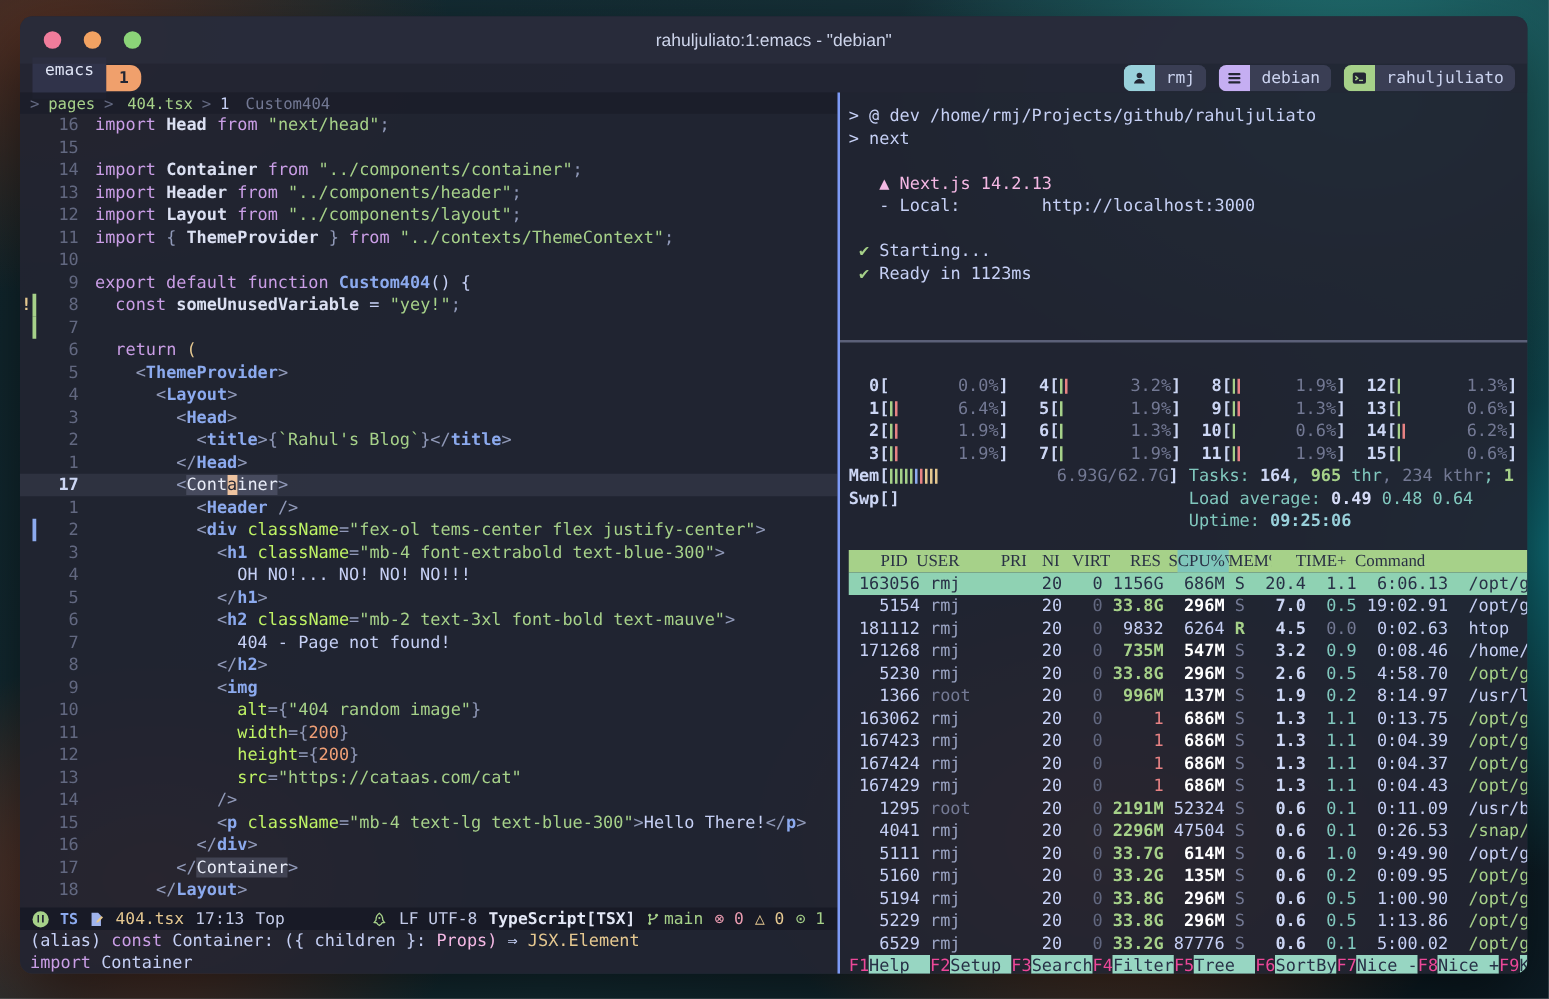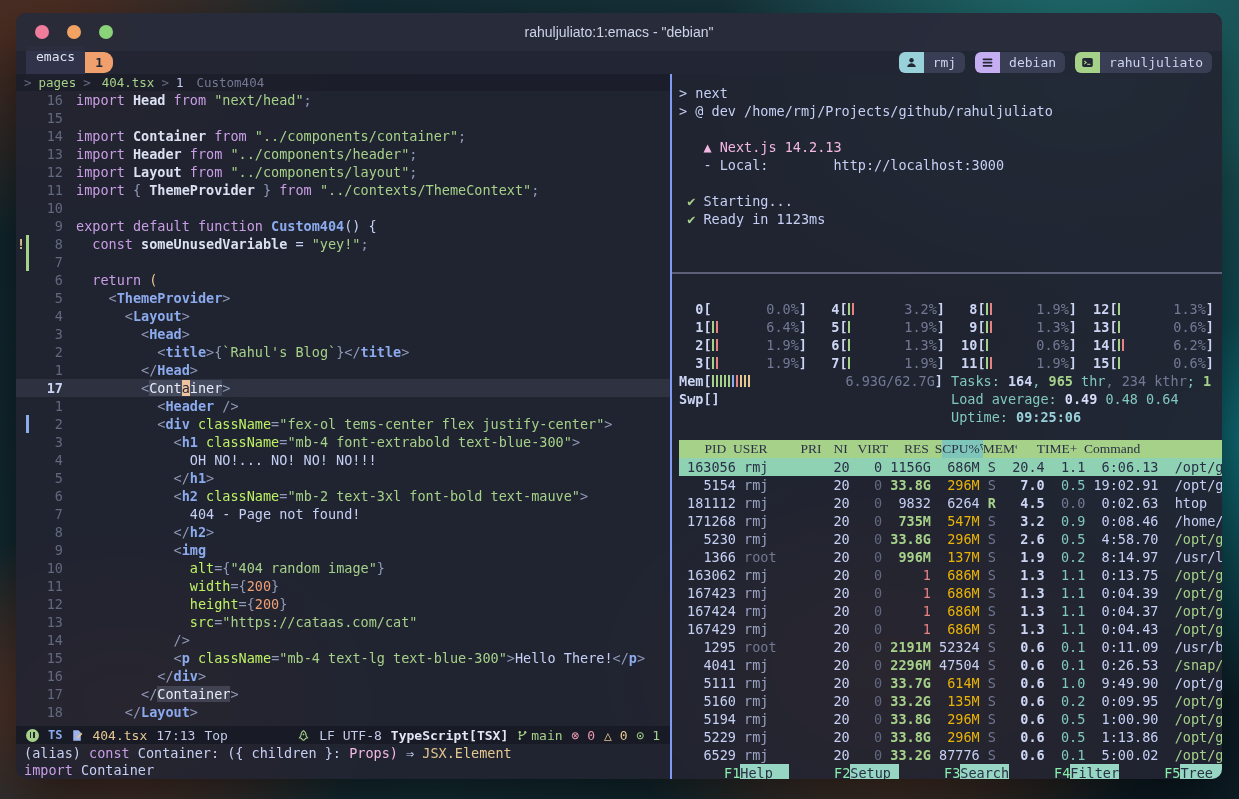--- a/index.html
+++ b/index.html
@@ -79,30 +79,30 @@
   .w7{width:7ch}.w10{width:10ch}.w3{width:3ch}.w4{width:4ch}.w6{width:6ch}
   .w2{width:2ch}.w5{width:5ch}.w9{width:9ch}
   .r{text-align:right}.l{text-align:left}.g1{margin-left:1ch}
   .cmdcell{flex:1 1 auto !important;overflow:hidden;}
   .p-head{background:#a6d189;font-family:Liberation Serif, serif;}
   .p-head span{color:#2a3145;}
   .p-head .sortc{background:#7fc6ba;}
   .p-row.sel{background:#8fd2b3;}
   .p-row.sel span{color:#283046 !important;font-weight:500;}
   .fkeys{margin-top:auto;display:flex;height:18px;overflow:hidden;flex:none;white-space:pre;}
-  .fk{color:#86efac;flex:none;margin-left:45px;}
+  .fk{color:#ec4899;flex:none;}
   .flab{background:#97d6c2;color:#273146;width:6ch;flex:none;overflow:hidden;}
   
   .c-kw{color:#ca9ee6}.c-idb{color:#dbe0f2;font-weight:bold}.c-fn{color:#8caaee;font-weight:bold}
   .c-str{color:#a6d189}.c-tag{color:#8caaee;font-weight:bold}.c-attr{color:#bef264}
   .c-pun{color:#9099b8}.c-txt{color:#c6d0f5}.c-num{color:#ef9f76}
   .c-dim{color:#626880}.c-dim2{color:#737994}.c-pink{color:#f4b8e4}
   .c-red{color:#e78284}.c-yel{color:#e5c890}.c-grn{color:#a6d189}
   .c-grnb{color:#a6d189;font-weight:bold}.c-teal{color:#81c8be}
-  .c-tealb{color:#eab308;font-weight:normal}.c-cyanb{color:#99d1db;font-weight:bold}
+  .c-tealb{color:#ffffff;font-weight:bold}.c-cyanb{color:#99d1db;font-weight:bold}
   .c-lavb{color:#d6dcf7;font-weight:bold}.c-b{color:#ccd6f4;font-weight:bold}
   .c-usr{color:#9aa3c2}
   .c-hlid{color:#e8ecf8;background:rgba(124,131,160,.32)}
   .c-cursor{background:#eec3a0;color:#232634}
   .mlb{color:#8caaee;font-weight:bold;font-size:12px;}
   .mfn{color:#e5c890;}
   .mtxt{color:#c3cbe8;}
   .mmode{color:#e3e7f5;font-weight:bold;}
   .mgit{color:#a6d189;display:flex;align-items:center;gap:3px;}
   .merr{color:#ea9bb0}.mwarn{color:#e5c890}.minfo{color:#a6d189}
@@ -393,22 +393,22 @@
       <div class="echo" id="echo">
           <div><span class="c-txt">(alias) </span><span class="c-kw">const</span><span class="c-txt"> Container: ({ children }: </span><span class="c-pink">Props</span><span class="c-pink">)</span><span class="c-txt"> ⇒ </span><span class="c-yel">JSX.Element</span></div>
           <div><span class="c-kw">import</span><span class="c-txt"> Container</span></div>
         </div>
     </div>
 
     <div class="vsep"></div>
 
     <div class="rpane">
       <div class="term" id="term">
+          <div><span class="c-txt">&gt; @ dev /home/rmj/Projects/github/rahuljuliato</span></div>
           <div><span class="c-txt">&gt; next</span></div>
-          <div><span class="c-txt">&gt; @ dev /home/rmj/Projects/github/rahuljuliato</span></div>
           <div>&nbsp;</div>
           <div><span class="c-txt">   </span><span class="c-pink">▲ Next.js 14.2.13</span></div>
           <div><span class="c-txt">   - Local:        http://localhost:3000</span></div>
           <div>&nbsp;</div>
           <div><span class="c-txt"> </span><span class="c-grn">✔</span><span class="c-txt"> Starting...</span></div>
           <div><span class="c-txt"> </span><span class="c-grn">✔</span><span class="c-txt"> Ready in 1123ms</span></div>
         </div>
       <div class="hsep"></div>
       <div class="htop">
         <div class="cpugrid" id="cpugrid">

